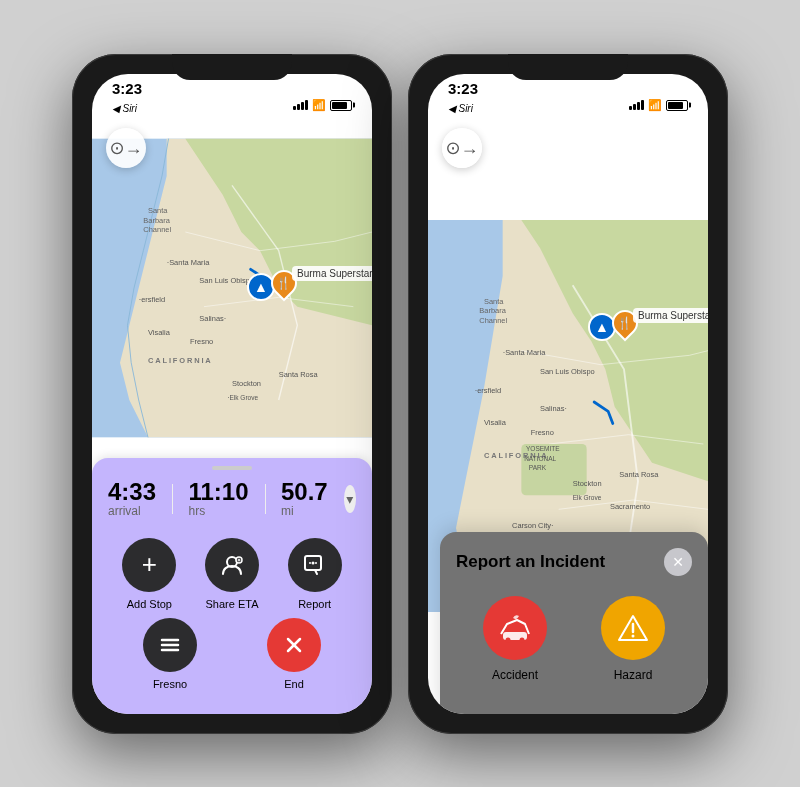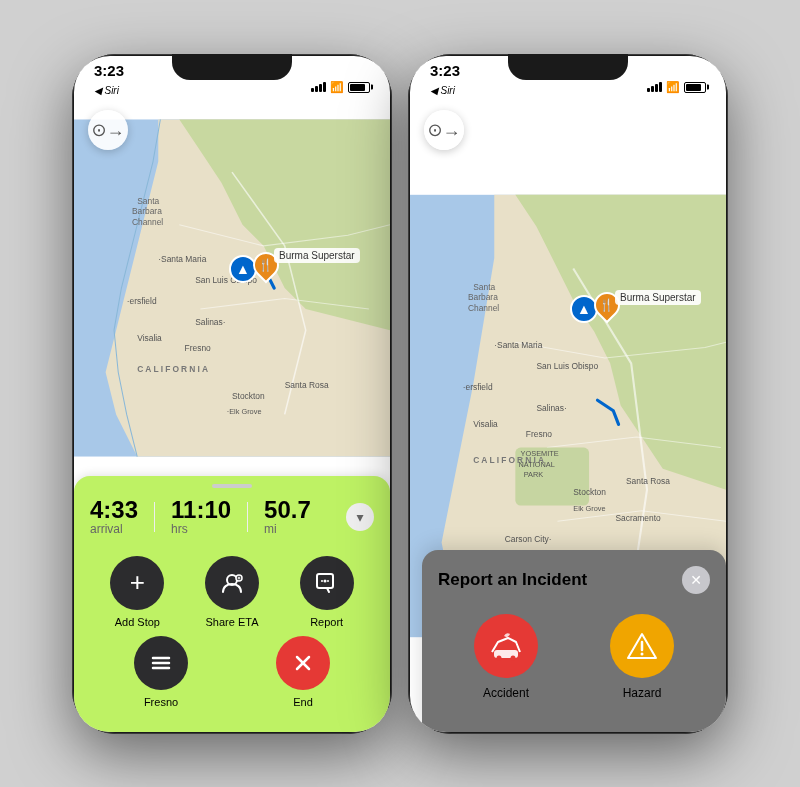--- a/index.html
+++ b/index.html
@@ -17,21 +17,21 @@
       display: flex;
       gap: 16px;
       align-items: center;
       justify-content: center;
     }
     .phone {
       width: 320px;
       height: 680px;
       background: #1a1a1a;
       border-radius: 44px;
-      padding: 2px;
+      padding: 20px;
       position: relative;
       box-shadow: 0 20px 60px rgba(0,0,0,0.5), inset 0 0 0 1px #3a3a3a;
     }
     .phone-inner {
       width: 100%;
       height: 100%;
       background: #fff;
       border-radius: 36px;
       overflow: hidden;
       position: relative;
@@ -186,21 +186,21 @@
       justify-content: center;
       border: 2px solid #fff;
     }
     .pin-icon {
       transform: rotate(45deg);
       font-size: 12px;
       color: #fff;
     }
     
     .bottom-panel {
-      background: #bef264;
+      background: #c4b5fd;
       border-radius: 16px 16px 0 0;
       padding: 8px 0 0 0;
       flex-shrink: 0;
       box-shadow: 0 -2px 10px rgba(0,0,0,0.1);
     }
     .panel-handle {
       width: 40px;
       height: 4px;
       background: #ccc;
       border-radius: 2px;

